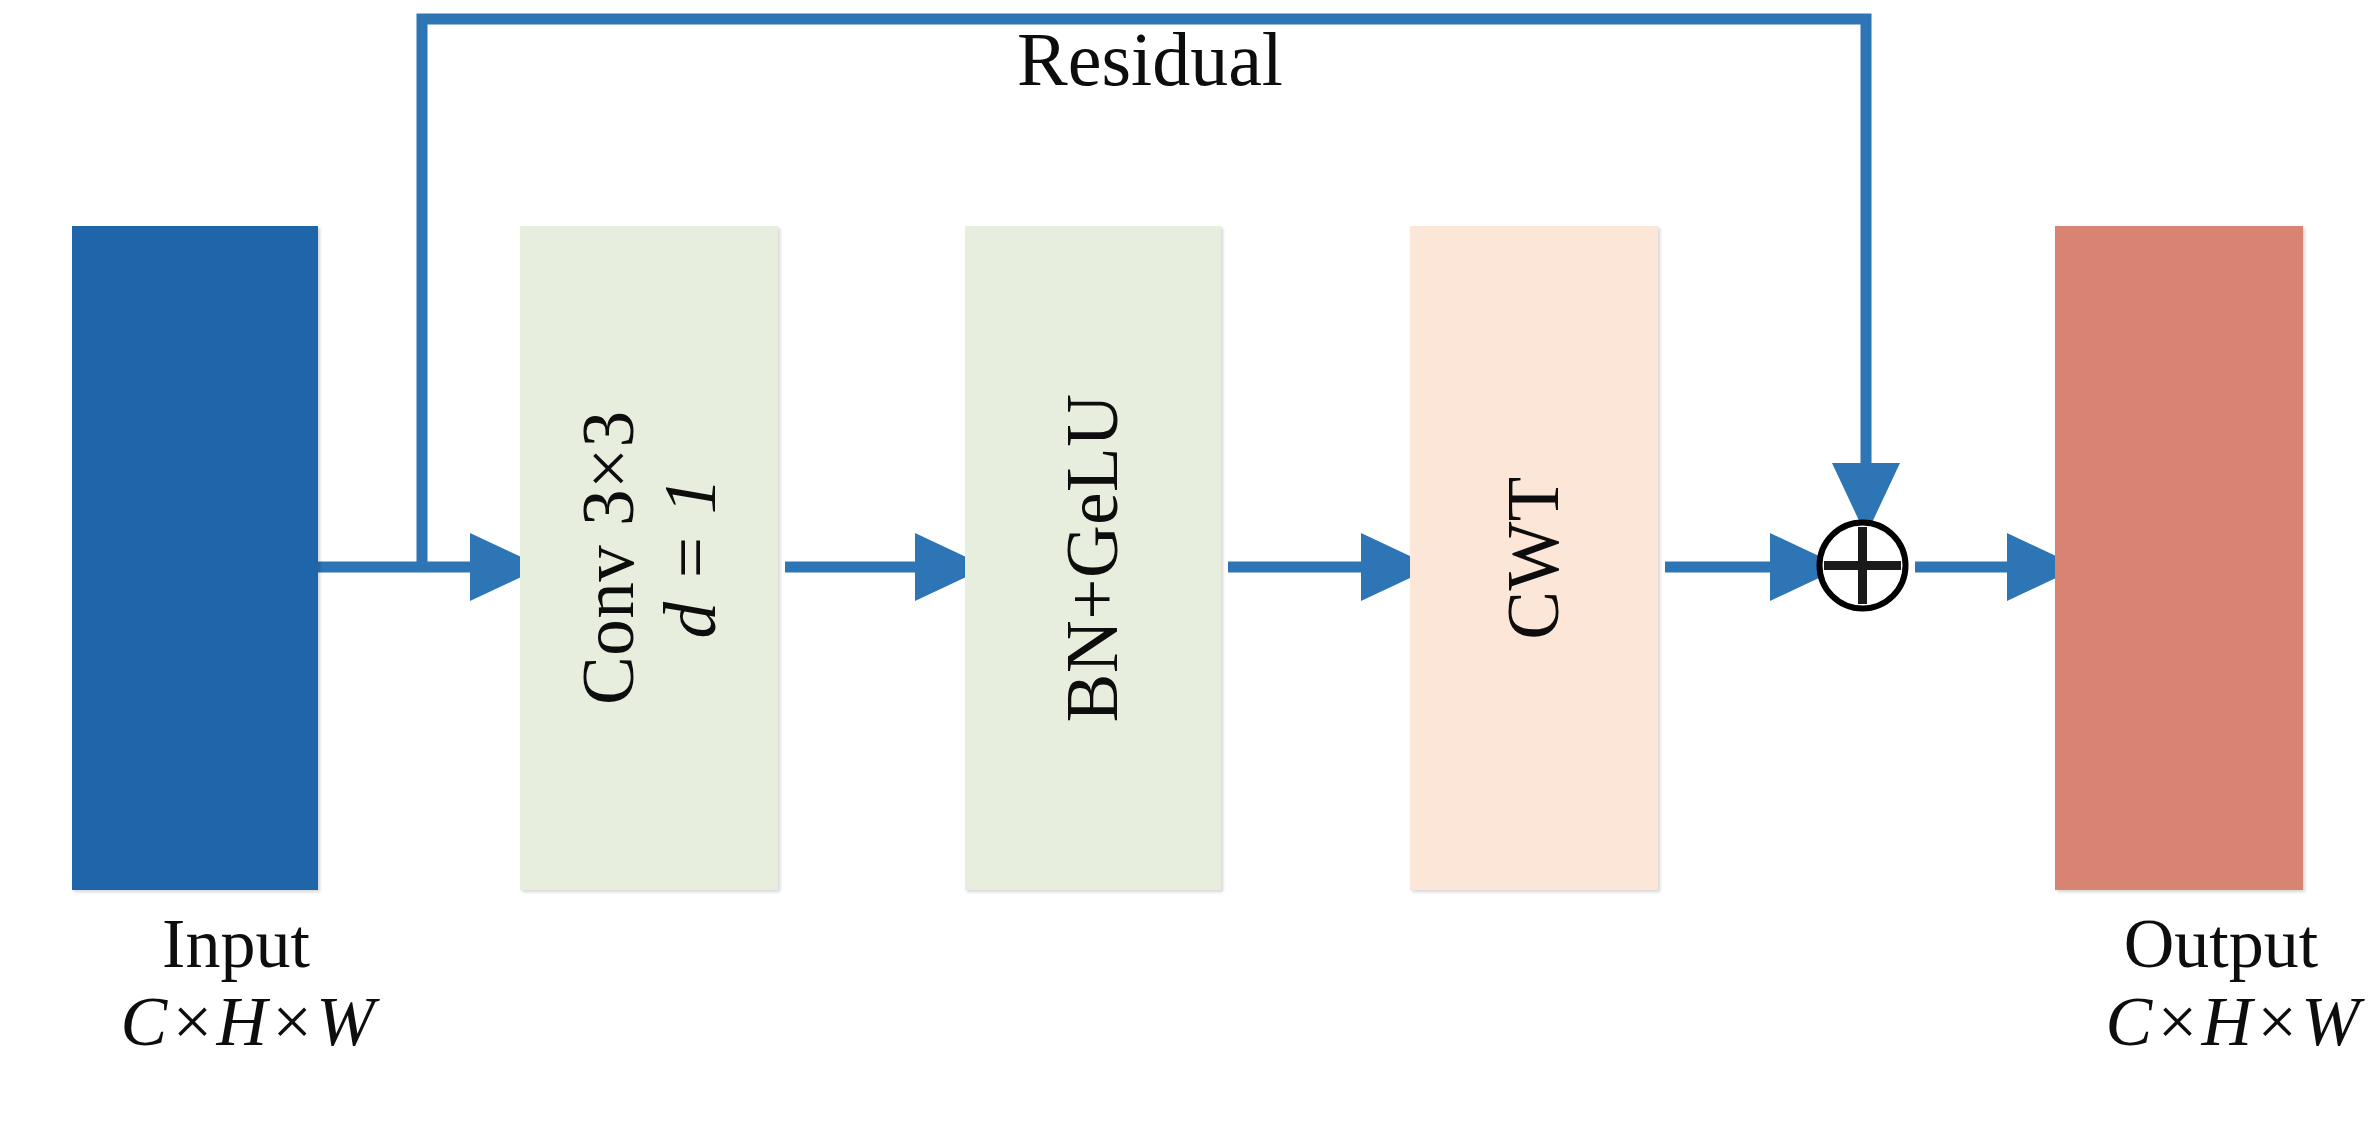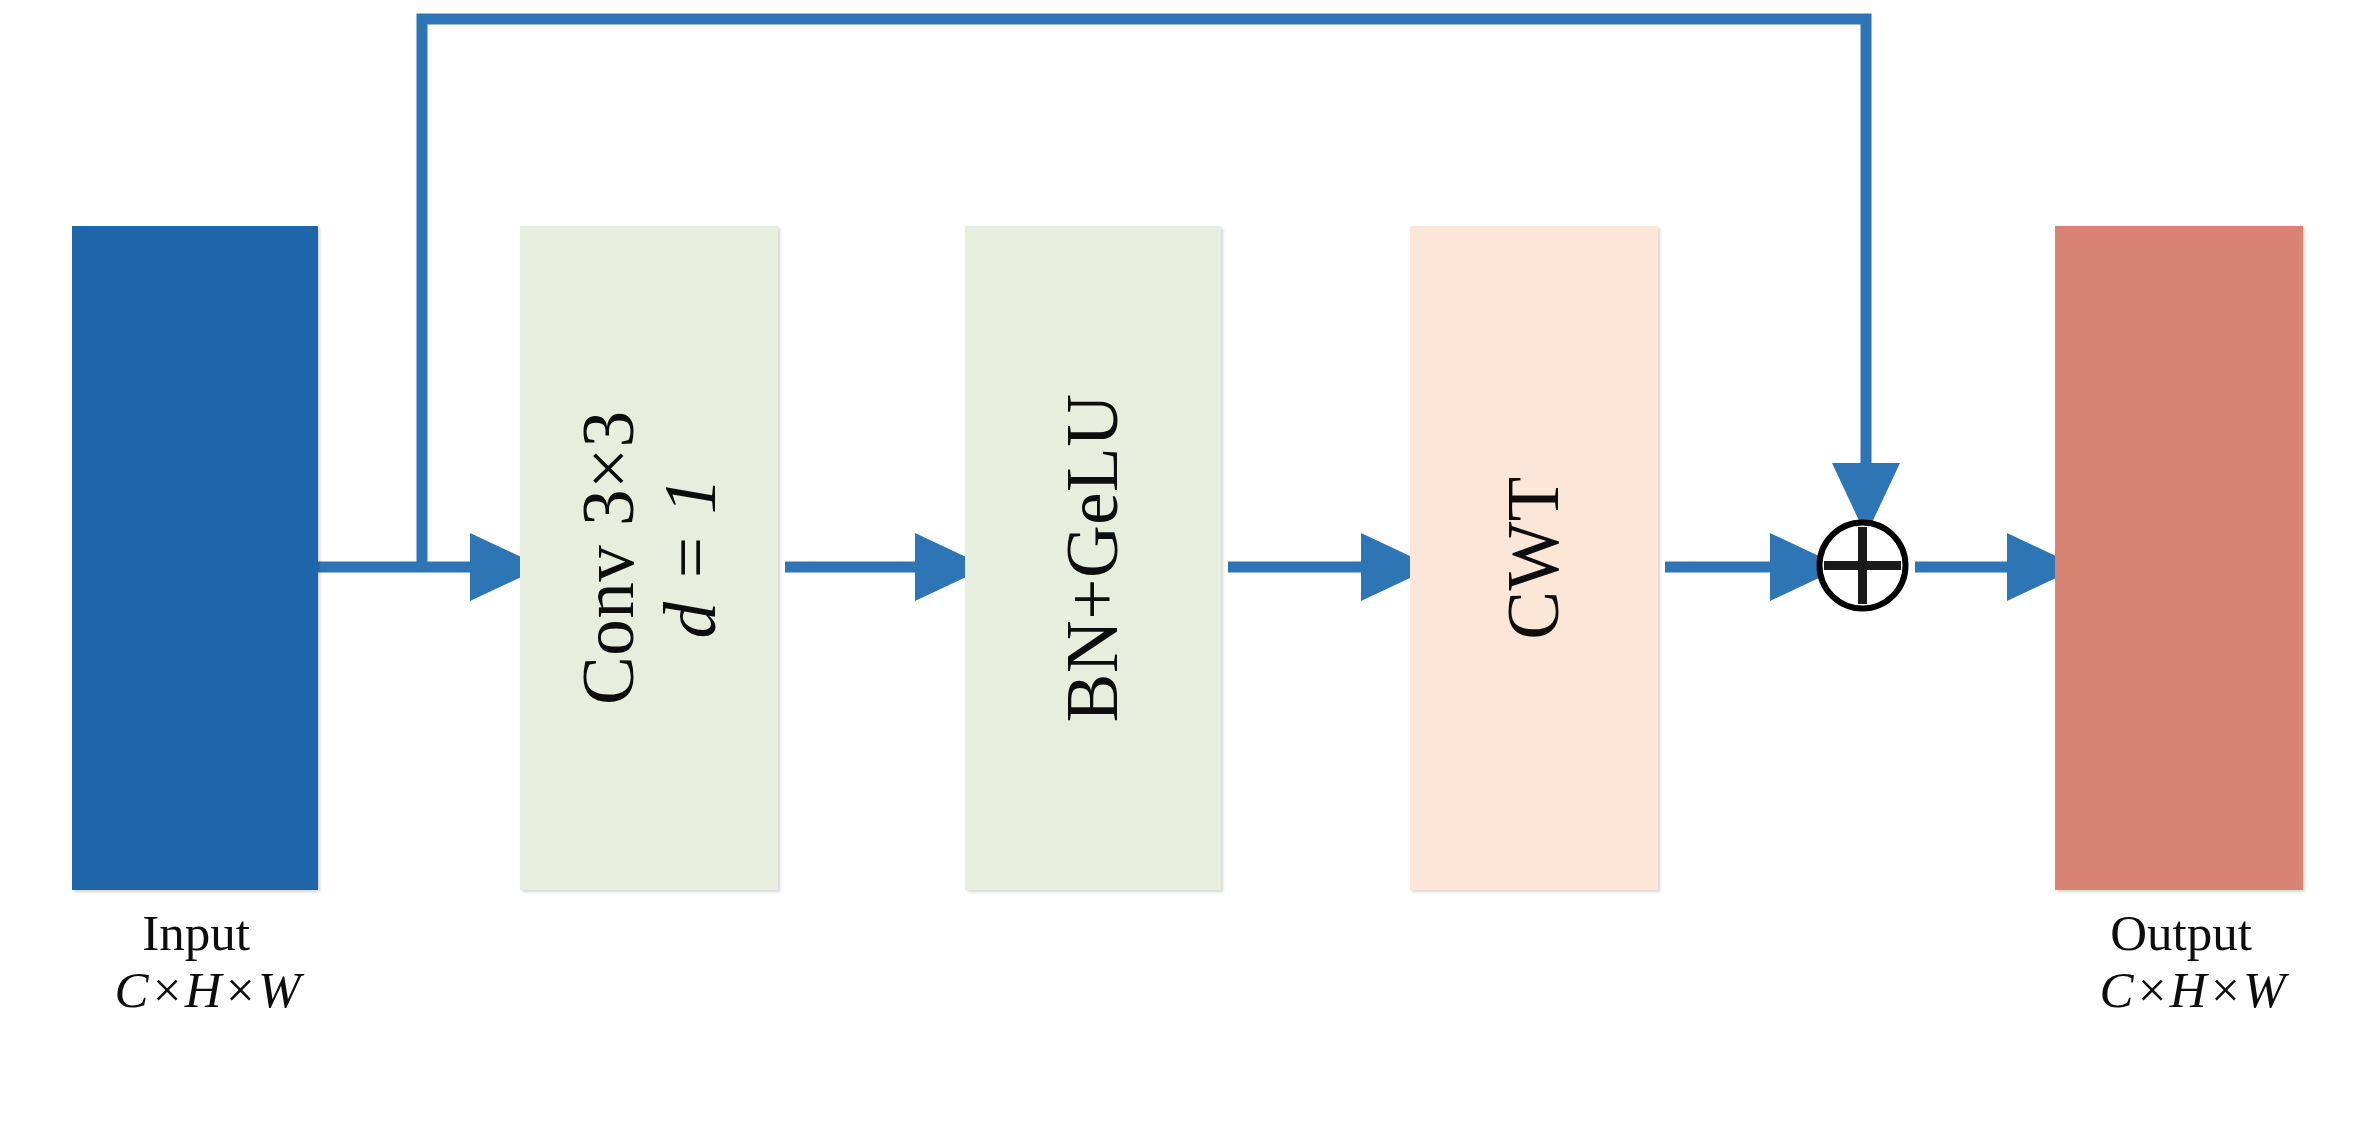--- a/index.html
+++ b/index.html
@@ -19,21 +19,21 @@
 
   .blk-input{left:72px;top:226px;width:246px;height:664px;background:#1F65A9;}
   .blk-conv{left:520px;top:226px;width:258px;height:664px;background:#E8EEDE;}
   .blk-bn{left:965px;top:226px;width:256px;height:664px;background:#E8EEDE;}
   .blk-cwt{left:1410px;top:226px;width:248px;height:664px;background:#FBE6D8;}
   .blk-output{left:2055px;top:226px;width:248px;height:664px;background:#D98472;}
 
   .blocklabel{font-size:73px;letter-spacing:.5px;}
   .blocklabel .l2{font-style:italic;}
 
-  .caption{position:absolute;text-align:center;font-size:51px;line-height:1.12;}
+  .caption{position:absolute;text-align:center;font-size:70px;line-height:1.12;margin-left:40px;}
   .caption .dims{font-style:italic;letter-spacing:1px;padding-left:24px;}
 
   .cap-input{left:0px;top:905px;width:392px;}
   .cap-output{left:1985px;top:905px;width:392px;text-align:center;}
 
   svg.wires{position:absolute;left:0;top:0;width:2379px;height:1133px;overflow:visible;}
 
   .residual-label{position:absolute;left:820px;top:16px;width:660px;
                   text-align:center;font-size:76px;}
 
@@ -57,20 +57,21 @@
 
     <line x1="785" y1="567" x2="950" y2="567" stroke="#2E75B6" stroke-width="11" marker-end="url(#arrowhead)"></line>
 
     <line x1="1228" y1="567" x2="1396" y2="567" stroke="#2E75B6" stroke-width="11" marker-end="url(#arrowhead)"></line>
 
     <line x1="1665" y1="567" x2="1805" y2="567" stroke="#2E75B6" stroke-width="11" marker-end="url(#arrowhead)"></line>
 
     <line x1="1915" y1="567" x2="2042" y2="567" stroke="#2E75B6" stroke-width="11" marker-end="url(#arrowhead)"></line>
   </svg>
 
+  <div class="residual-label">Residual</div>
 
   <div class="block blk-input shadowed"></div>
 
   <div class="block blk-conv shadowed">
     <div class="vtext blocklabel">
       <span class="l1">Conv 3×3</span>
       <span class="l2">d = 1</span>
     </div>
   </div>
 

